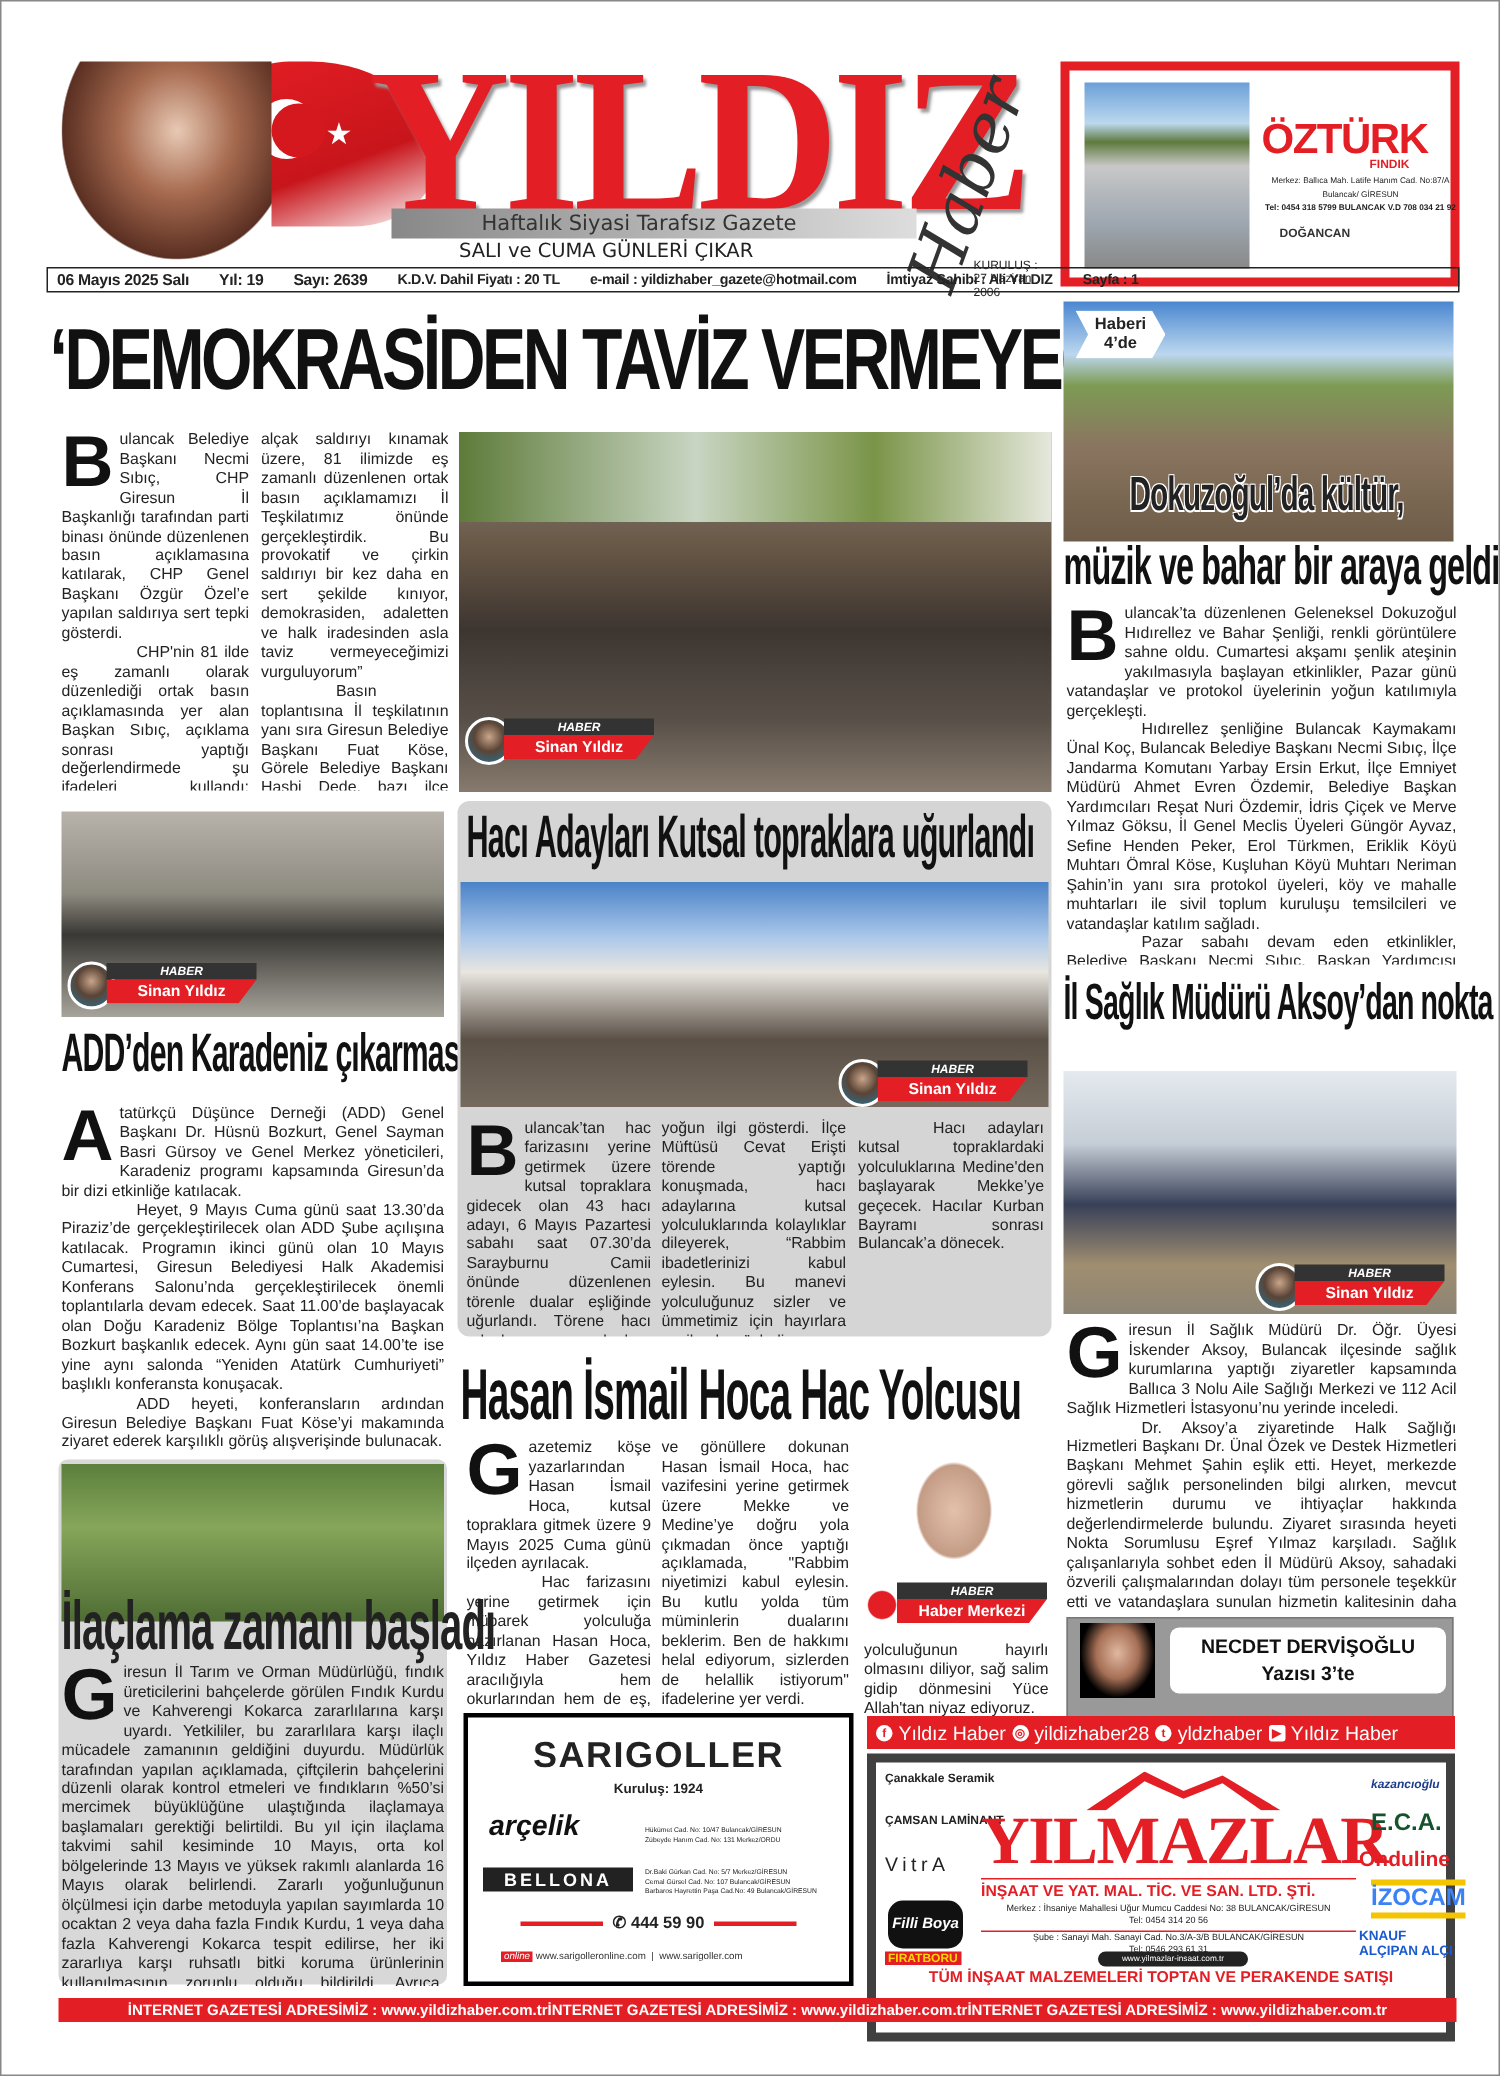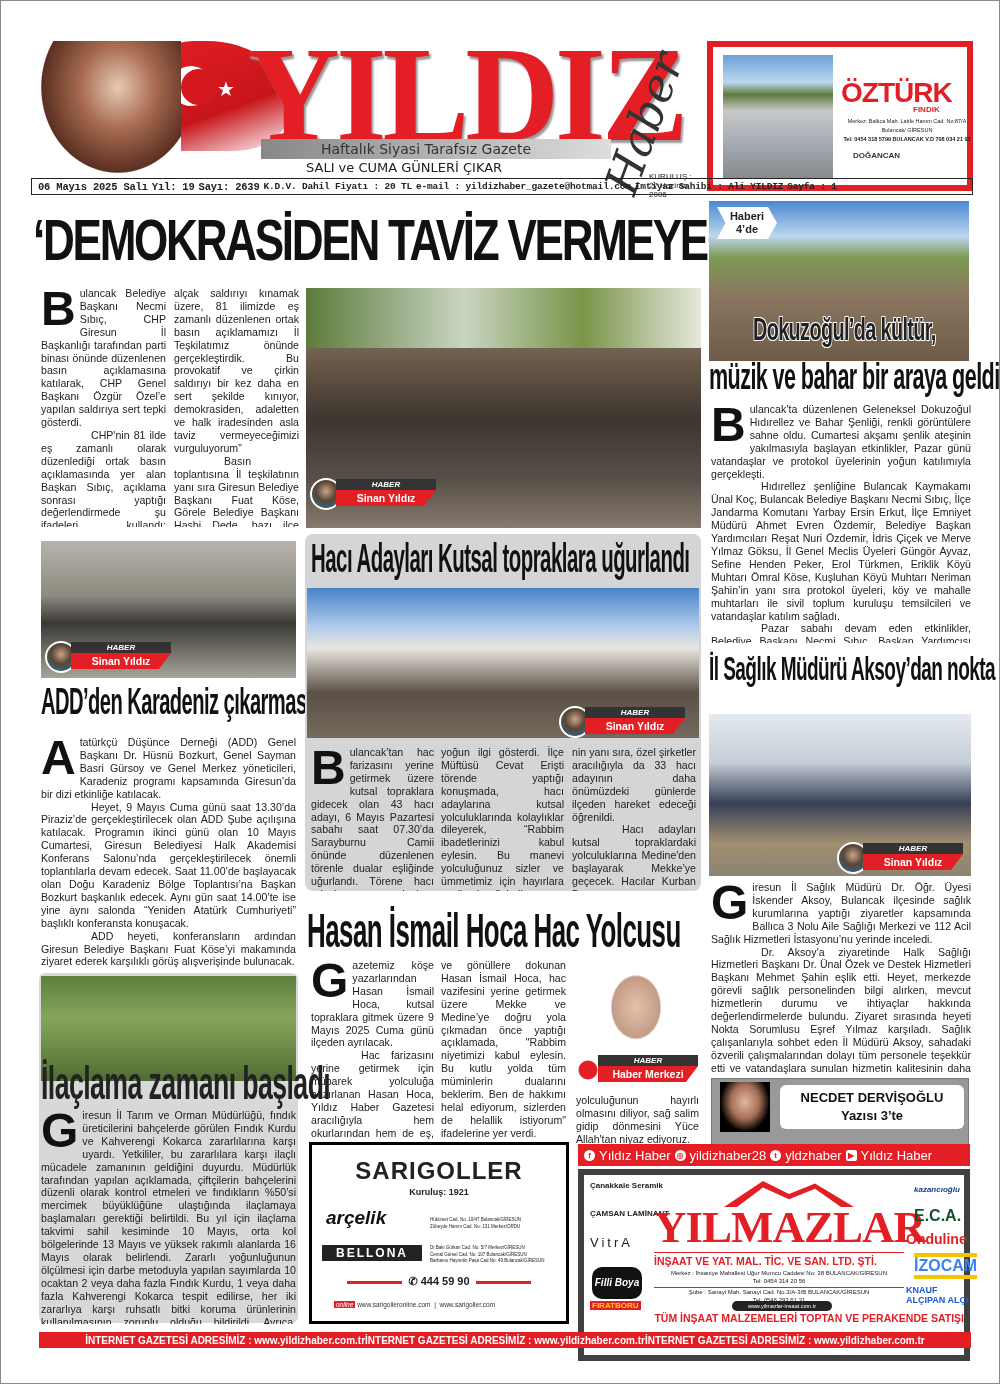--- a/index.html
+++ b/index.html
@@ -20,21 +20,21 @@
 .tagline2{left:275px;top:149px;font-size:13px;color:#222;font-family:"DejaVu Sans",sans-serif}
 .kurulus{left:618px;top:161px;font-size:8px;font-family:"Liberation Sans",sans-serif}
 
 #ad-ozturk{left:706px;top:40px;width:266px;height:150px;border:6px solid #e31e24;background:#fff}
 #ad-ozturk .photo{left:10px;top:8px;width:110px;height:124px;background:linear-gradient(#6aa0d8 0,#bcd8ee 22%,#5f7a3e 32%,#c8c8c8 45%,#9ea7b0 75%,#888 100%)}
 #ad-ozturk .brand{left:128px;top:30px;font-size:28px;font-weight:bold;color:#e31e24;letter-spacing:-1px}
 #ad-ozturk .fndk{left:200px;top:58px;font-size:8px;color:#e31e24;font-weight:bold}
 #ad-ozturk .addr{left:130px;top:70px;width:128px;font-size:5.5px;line-height:9px;text-align:center}
 #ad-ozturk .brand2{left:140px;top:104px;font-size:8px;font-weight:bold;color:#333}
 
-#infobar{left:30px;top:177px;width:942px;height:17px;border:1px solid #222;font-size:10.5px;font-weight:bold;display:flex;align-items:center;padding:0 6px;gap:4px;font-family:Liberation Mono, monospace;letter-spacing:-0.2px;transform:scaleX(1)}
+#infobar{left:30px;top:177px;width:942px;height:17px;border:1px solid #222;font-size:10.5px;font-weight:bold;display:flex;align-items:center;padding:0 6px;gap:20px;font-family:Liberation Sans, sans-serif;letter-spacing:-0.2px;transform:scaleX(1)}
 #infobar span.sm{font-weight:bold;font-size:9.5px}
 
 #main-headline{left:32px;top:196px;width:670px;font-family:"Liberation Sans",sans-serif;font-weight:bold;font-size:58px;line-height:86px;letter-spacing:-3px;transform:scaleX(0.76);transform-origin:left;white-space:nowrap;color:#111}
 .txt{font-size:10.6px;line-height:12.9px;text-align:justify;color:#222}
 .txt p{text-indent:50px}
 .txt p.first{text-indent:0}
 .dropcap{float:left;font-size:48px;line-height:40px;font-weight:bold;margin:2px 4px 0 0;color:#111}
 .col1{left:40px;top:286px;width:125px;height:240px;overflow:hidden}
 .col2{left:173px;top:286px;width:125px;height:240px;overflow:hidden}
 .photo1{left:305px;top:287px;width:395px;height:240px;background:linear-gradient(180deg,#8a9088 0,#6b5a48 30%,#3d3530 55%,#585048 80%,#877a6e 100%)}
@@ -93,21 +93,21 @@
 .sari .ph::before,.sari .ph::after{content:"";display:inline-block;width:55px;height:3px;background:#e31e24;vertical-align:middle;margin:0 6px}
 .sari .web{left:22px;top:156px;font-size:6.5px;color:#333;width:230px}
 
 .yil{left:577px;top:1168px;width:392px;height:192px;border:6px solid #404040;background:#fff}
 .yil .roof{left:140px;top:6px;width:130px;height:26px;background:#e31e24;clip-path:polygon(0 100%,30% 0,50% 50%,70% 10%,100% 100%,90% 100%,70% 30%,50% 70%,30% 25%,10% 100%)}
 .yil .name{left:70px;top:26px;font-family:"Liberation Serif",serif;font-size:45px;font-weight:bold;color:#e31e24;letter-spacing:-1px}
 .yil .sub{left:70px;top:77px;font-size:10.5px;font-weight:bold;color:#e31e24;border-top:1px solid #e31e24;padding-top:2px;width:250px;}
 .yil .ad1{left:70px;top:94px;width:250px;font-size:6px;text-align:center;line-height:8px}
 .yil .ad2{left:70px;top:112px;width:250px;font-size:6px;text-align:center;line-height:8px;border-top:1px solid #e31e24}
 .yil .web{left:148px;top:126px;width:100px;height:10px;border-radius:5px;background:#222;color:#fff;font-size:5.5px;text-align:center;line-height:10px}
-.yil .bottom{left:0;top:137px;width:100%;text-align:right;font-size:10.5px;font-weight:bold;color:#e31e24}
+.yil .bottom{left:0;top:137px;width:100%;text-align:center;font-size:10.5px;font-weight:bold;color:#e31e24}
 .yil .side{font-size:9px;font-weight:bold;color:#222}
 
 .footer{left:38px;top:1331px;width:932px;height:16px;background:#e31e24;color:#fff;font-size:10px;font-weight:bold;display:flex;align-items:center;justify-content:center}
 </style>
 </head>
 <body>
 
 <div id="masthead" class="abs">
   <div class="abs flag">
     <div class="abs moon"></div>
@@ -219,21 +219,20 @@
   </div>
 </div>
 <div class="abs hac-txt1 txt">
   <p class="first"><span class="dropcap">B</span><span>ulancak’tan hac farizasını yerine getirmek üzere kutsal topraklara gidecek olan 43 hacı adayı, 6 Mayıs Pazartesi sabahı saat 07.30’da Sarayburnu Camii önünde düzenlenen törenle dualar eşliğinde uğurlandı. Törene hacı adaylarının yakınları, vatandaşlar ve din görevlileri</span></p>
 </div>
 <div class="abs hac-txt2 txt">
   <p class="first">yoğun ilgi gösterdi. İlçe Müftüsü Cevat Erişti törende yaptığı konuşmada, hacı adaylarına kutsal yolculuklarında kolaylıklar dileyerek, “Rabbim ibadetlerinizi kabul eylesin. Bu manevi yolculuğunuz sizler ve ümmetimiz için hayırlara vesile olsun” dedi.</p>
 
 </div>
 <div class="abs hac-txt3 txt">
-  <p class="first">nin yanı sıra, özel şirketler aracılığıyla da 33 hacı adayının daha önümüzdeki günlerde ilçeden hareket edeceği öğrenildi.</p>
   <p>Hacı adayları kutsal topraklardaki yolculuklarına Medine'den başlayarak Mekke’ye geçecek. Hacılar Kurban Bayramı sonrası Bulancak’a dönecek.</p>
 </div>
 
 <div class="abs h-right hasan-h">Hasan İsmail Hoca Hac Yolcusu</div>
 <div class="abs hasan-txt1 txt">
   <p class="first"><span class="dropcap">G</span><span>azetemiz köşe yazarlarından Hasan İsmail Hoca, kutsal topraklara gitmek üzere 9 Mayıs 2025 Cuma günü ilçeden ayrılacak.</span></p>
   <p>Hac farizasını yerine getirmek için mübarek yolculuğa hazırlanan Hasan Hoca, Yıldız Haber Gazetesi aracılığıyla hem okurlarından hem de eş, dost ve akrabalarından helallik istedi.</p>
 
 </div>
 <div class="abs hasan-txt2 txt">
@@ -265,21 +264,21 @@
   <span class="ic">◎</span>
   <span>yildizhaber28</span>
   <span class="ic">t</span>
   <span>yldzhaber</span>
   <span class="ic" style="border-radius:2px">▶</span>
   <span>Yıldız Haber</span>
 </div>
 
 <div class="abs sari">
   <div class="abs t">SARIGOLLER</div>
-  <div class="abs k">Kuruluş: 1921</div>
+  <div class="abs k">Kuruluş: 1924</div>
   <div class="abs arc">arçelik</div>
   <div class="abs a1">
     <div>Hükümet Cad. No: 10/47 Bulancak/GİRESUN</div>
     <div>Zübeyde Hanım Cad. No: 131 Merkez/ORDU</div>
   </div>
   <div class="abs bel">BELLONA</div>
   <div class="abs a2">
     <div>Dr.Baki Gürkan Cad. No: 5/7 Merkez/GİRESUN</div>
     <div>Cemal Gürsel Cad. No: 107 Bulancak/GİRESUN</div>
     <div>Barbaros Hayrettin Paşa Cad.No: 49 Bulancak/GİRESUN</div>

